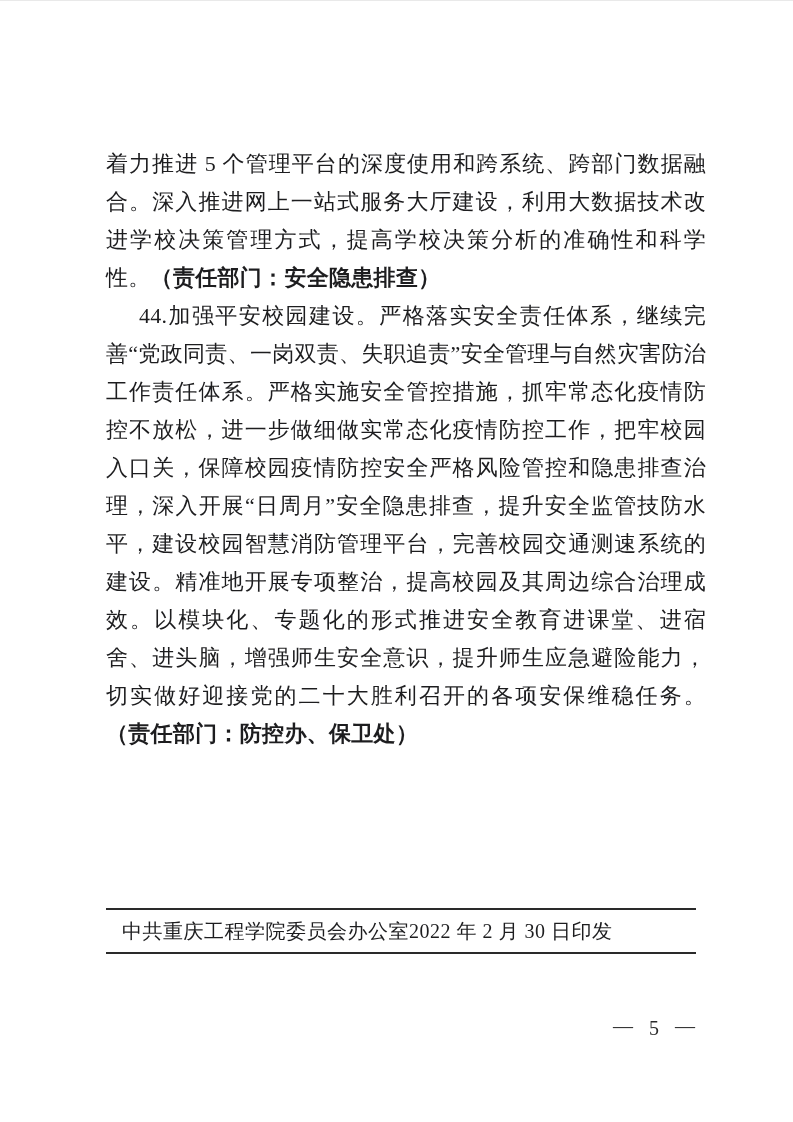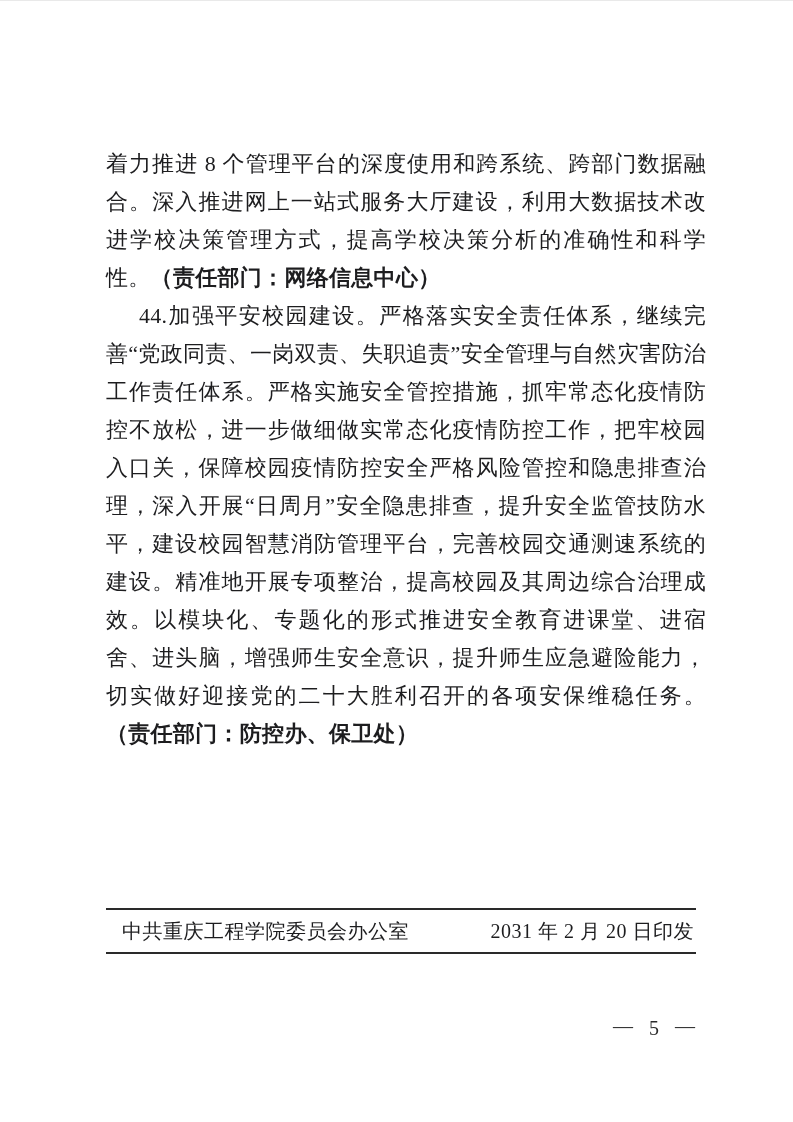--- a/index.html
+++ b/index.html
@@ -48,21 +48,20 @@
     left: 106px;
     top: 907px;
     width: 590px;
   }
   .rule {
     height: 0;
     border-top: 2px solid #2a2a2a;
   }
   .footer-row {
     display: flex;
-    justify-content: space-between;
     align-items: center;
     height: 42px;
     padding: 0 2px 0 16px;
     font-size: 20px;
     letter-spacing: 0.5px;
   }
   .page-number {
     position: absolute;
     top: 1016px;
     right: 98px;
@@ -76,30 +75,30 @@
     position: relative;
     top: -2px;
   }
 </style>
 </head>
 <body>
 
 <div class="page">
 
   <main class="doc-body">
-    <p class="para"><span class="seg-normal">着力推进 8 个管理平台的深度使用和跨系统、跨部门数据融合。深入推进网上一站式服务大厅建设，利用大数据技术改进学校决策管理方式，提高学校决策分析的准确性和科学性。</span><span class="seg-kai">（责任部门：网络信息中心）</span></p>
+    <p class="para"><span class="seg-normal">着力推进 5 个管理平台的深度使用和跨系统、跨部门数据融合。深入推进网上一站式服务大厅建设，利用大数据技术改进学校决策管理方式，提高学校决策分析的准确性和科学性。</span><span class="seg-kai">（责任部门：安全隐患排查）</span></p>
 
     <p class="para indent"><span class="seg-bold">44.加强平安校园建设。</span><span class="seg-normal">严格落实安全责任体系，继续完善“党政同责、一岗双责、失职追责”安全管理与自然灾害防治工作责任体系。严格实施安全管控措施，抓牢常态化疫情防控不放松，进一步做细做实常态化疫情防控工作，把牢校园入口关，保障校园疫情防控安全严格风险管控和隐患排查治理，深入开展“日周月”安全隐患排查，提升安全监管技防水平，建设校园智慧消防管理平台，完善校园交通测速系统的建设。精准地开展专项整治，提高校园及其周边综合治理成效。以模块化、专题化的形式推进安全教育进课堂、进宿舍、进头脑，增强师生安全意识，提升师生应急避险能力，切实做好迎接党的二十大胜利召开的各项安保维稳任务。</span><span class="seg-kai">（责任部门：防控办、保卫处）</span></p>
   </main>
 
   <footer class="doc-footer">
     <div class="rule"></div>
     <div class="footer-row">
       <span>中共重庆工程学院委员会办公室</span>
-      <span>2031 年 2 月 20 日印发</span>
+      <span>2022 年 2 月 30 日印发</span>
     </div>
     <div class="rule"></div>
   </footer>
 
   <div class="page-number">
     <span class="dash">—</span>
     <span class="num">5</span>
     <span class="dash">—</span>
   </div>
 

